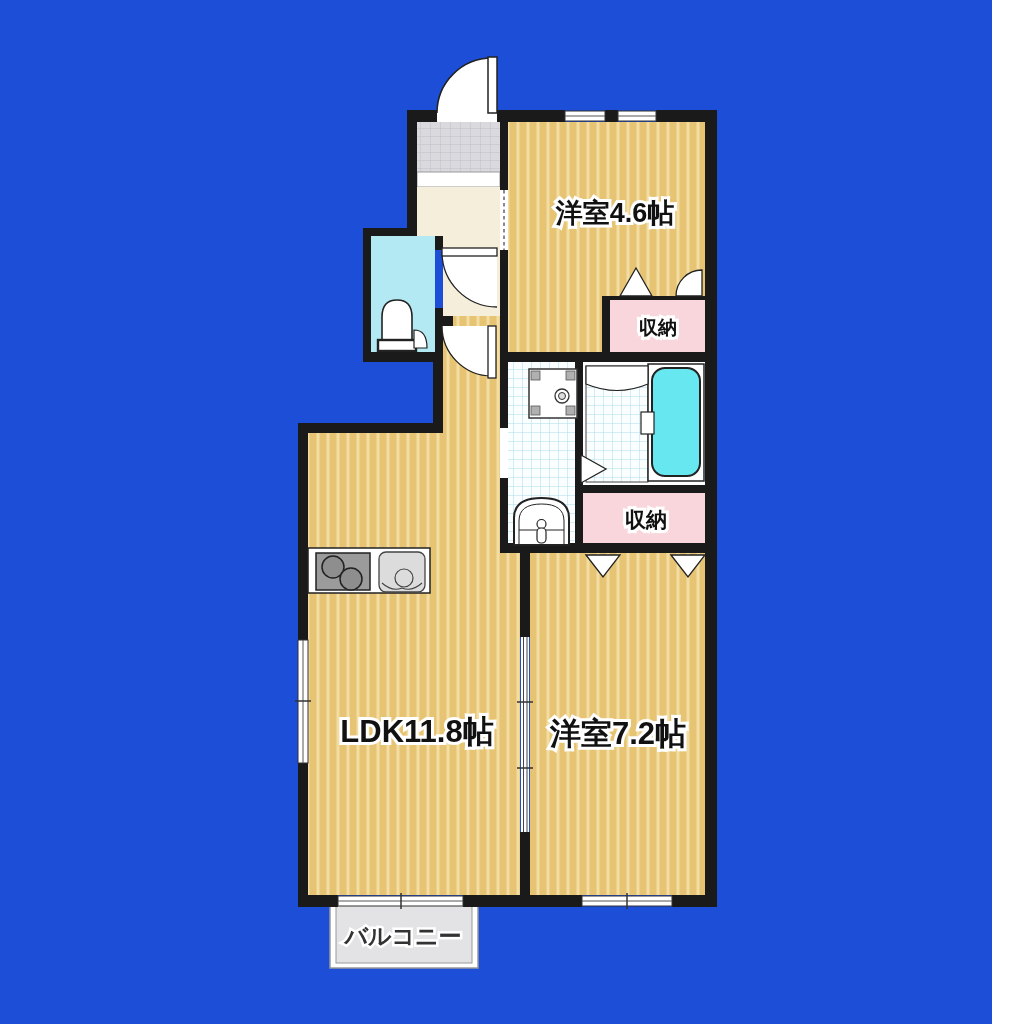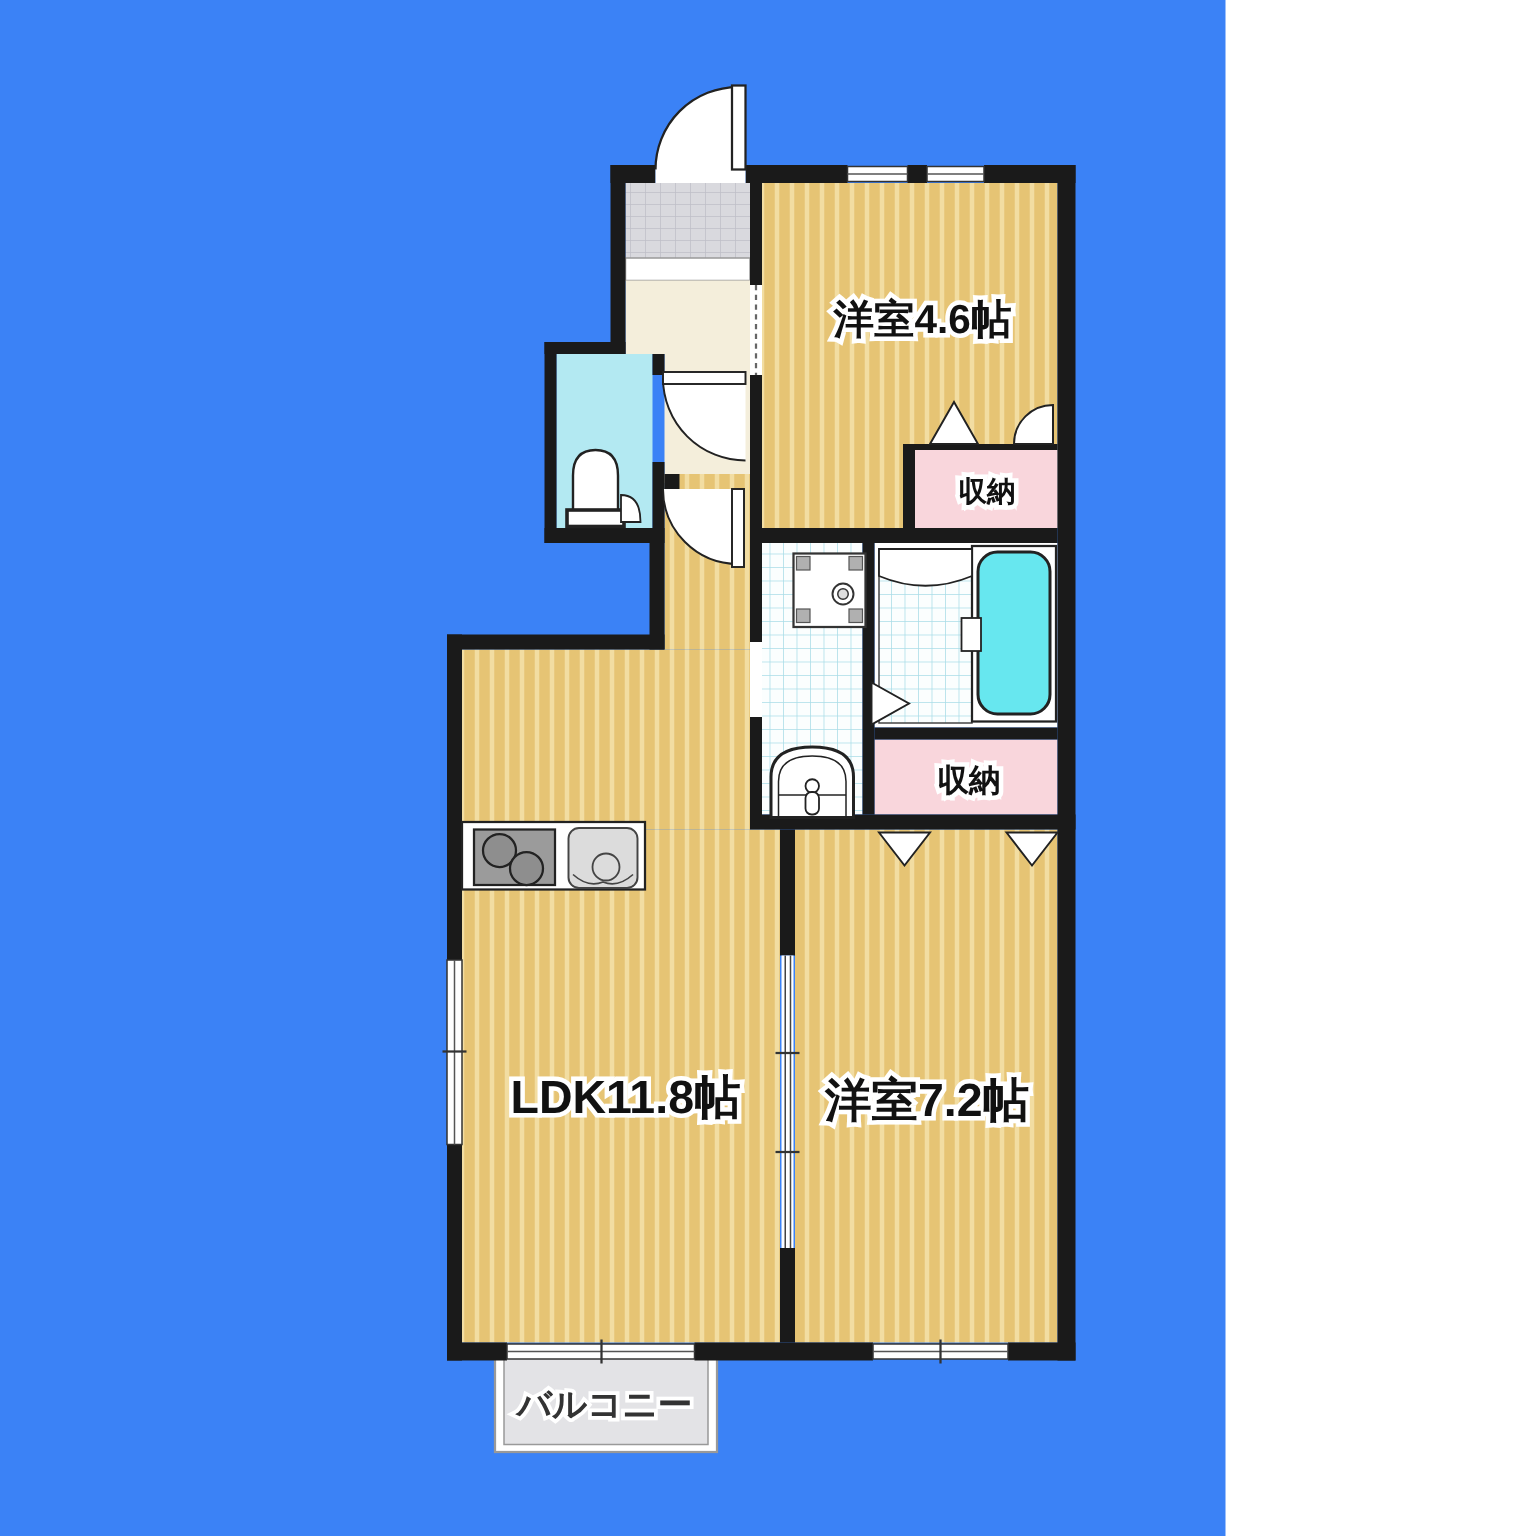--- a/index.html
+++ b/index.html
@@ -1,16 +1,16 @@
 <!DOCTYPE html>
 <html><head>
 <meta charset="utf-8">
 <style>
   html,body{margin:0;padding:0;background:#ffffff;}
-  .canvas{position:relative;width:817px;height:1024px;background:#3b82f6;overflow:hidden;
+  .canvas{position:relative;width:992px;height:1024px;background:#1d4ed8;overflow:hidden;
           font-family:"Liberation Sans","DejaVu Sans",sans-serif;}
   svg{position:absolute;left:0;top:0;}
   .room-label{font-weight:bold;fill:#111111;stroke:#ffffff;stroke-width:6px;
               paint-order:stroke;text-anchor:middle;
               font-family:"Liberation Sans","DejaVu Sans",sans-serif;}
   .balcony-label{font-weight:bold;fill:#333333;stroke:#ffffff;stroke-width:5px;
               paint-order:stroke;text-anchor:middle;
               font-family:"Liberation Sans","DejaVu Sans",sans-serif;}
 </style>
 </head>

